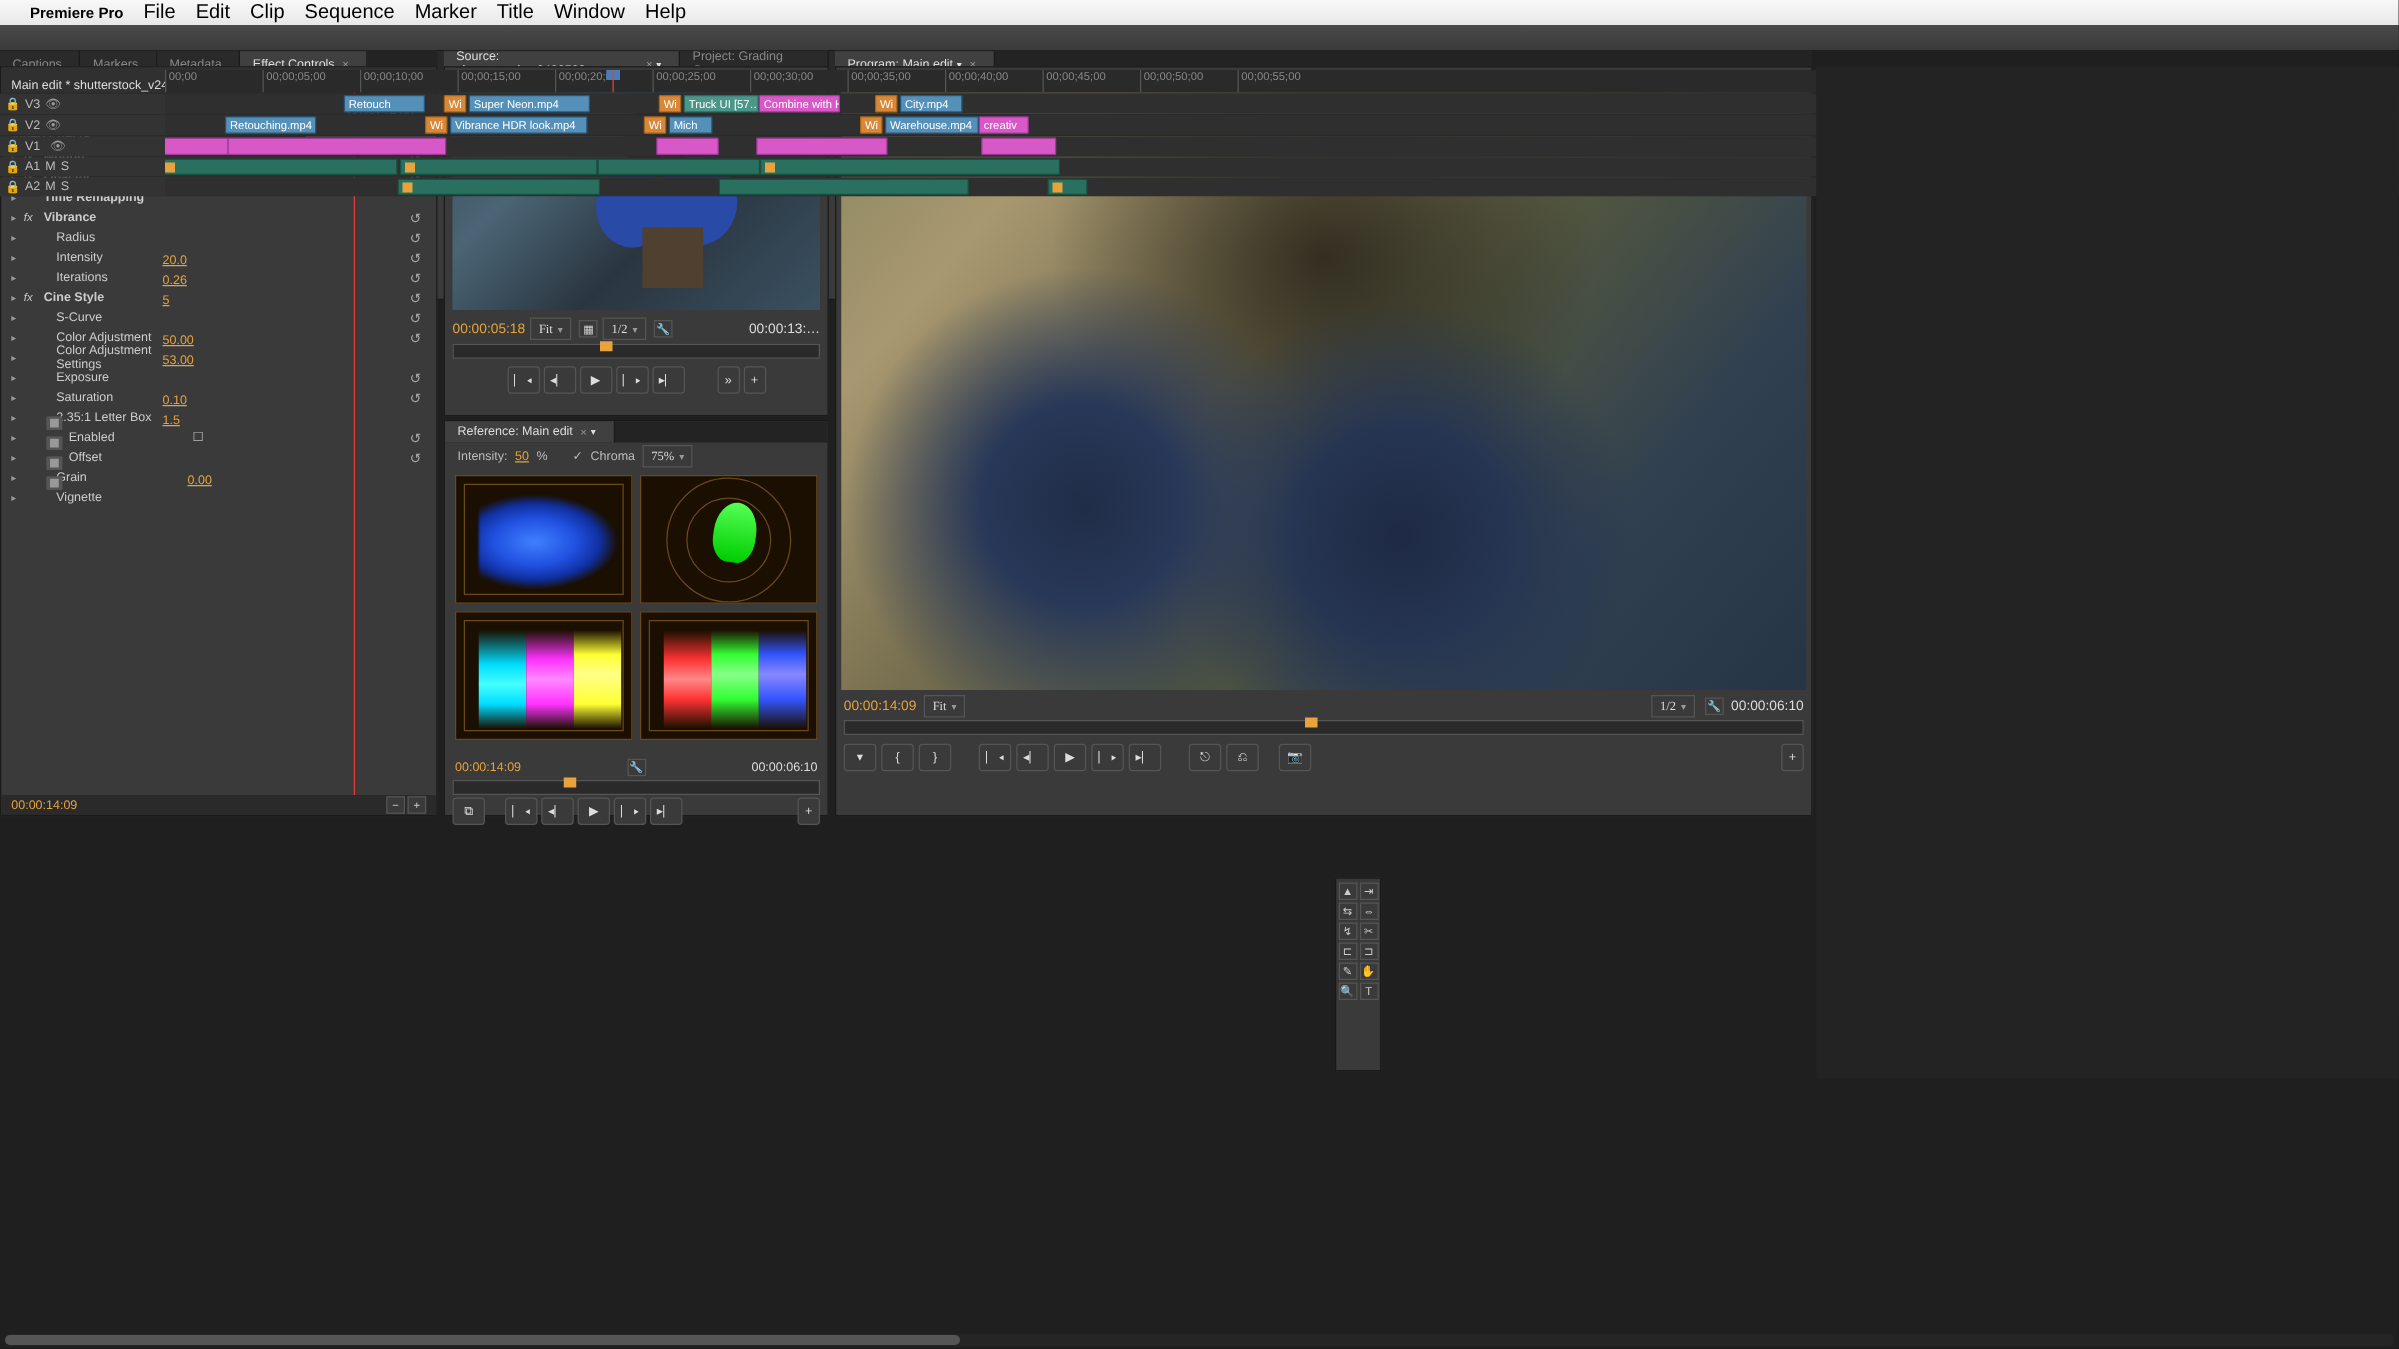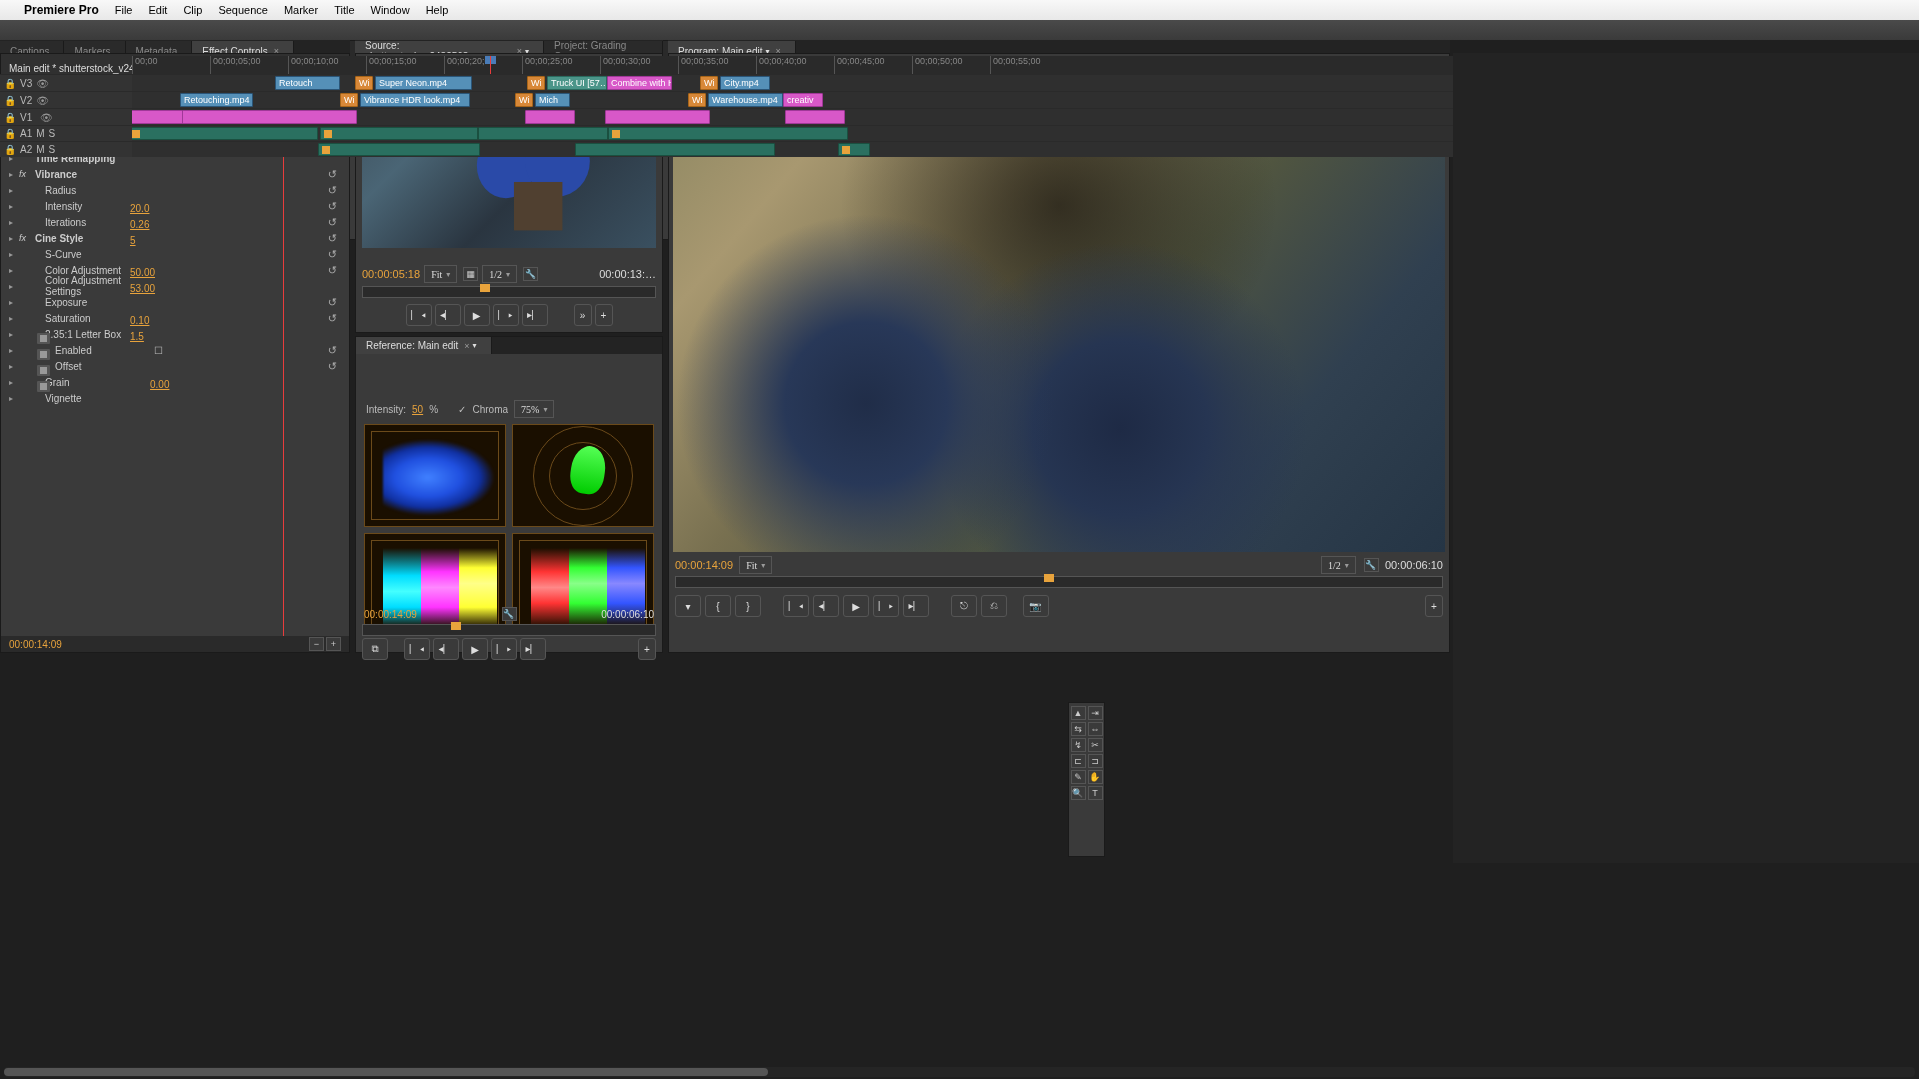--- a/index.html
+++ b/index.html
@@ -1,20 +1,20 @@
 <!DOCTYPE html>
 <html><head>
 <meta charset="utf-8">
 <style>
 * { margin:0; padding:0; box-sizing:border-box; font-family:"Lucida Grande",Arial,sans-serif; font-size:10px; user-select:none; }
 body { background:#111; width:1919px; height:1079px; overflow:hidden; color:#bbb; }
 .menubar { height:20px; background:linear-gradient(#f8f8f8,#e8e8e8); display:flex; align-items:center; padding:0 8px; gap:16px; color:#000; }
 .menubar .apple { font-size:13px; }
 .menubar .appname { font-weight:bold; font-size:12px; }
-.menubar .mi { font-size:11px; }
+.menubar .mi { font-size:16px; }
 .traffic { position:absolute; top:24px; left:6px; display:flex; gap:6px; }
 .traffic span { width:11px; height:11px; border-radius:50%; display:block; }
 .tl-r{background:#ff5f57;} .tl-y{background:#febc2e;} .tl-g{background:#28c840;}
 .appwin { position:absolute; top:20px; left:0; right:0; bottom:0; background:#1f1f1f; }
 .titlebar { height:20px; background:linear-gradient(#4a4a4a,#3a3a3a); }
 .tabstrip { height:21px; background:#232323; display:flex; align-items:flex-end; }
 .tab { height:20px; padding:0 14px 0 10px; display:flex; align-items:center; font-size:10px; color:#888; background:#2a2a2a; border-right:1px solid #1a1a1a; position:relative; }
 .tab.active { background:#404040; color:#ddd; }
 .tab .close { margin-left:6px; font-size:9px; color:#999; }
 .panel { background:#3a3a3a; position:absolute; border:1px solid #1a1a1a; }
@@ -35,33 +35,33 @@
 .efrow.sub .lbl { flex-basis:85px; margin-left:10px; }
 .efrow.sub2 .lbl { margin-left:20px; }
 .ec-bottom { position:absolute; bottom:0; left:0; right:0; height:16px; background:#2a2a2a; display:flex; align-items:center; padding:0 8px; }
 .ec-bottom .tc { color:#e8a33c; font-size:10px; }
 .tinyicon { width:15px; height:14px; display:inline-flex; align-items:center; justify-content:center; border:1px solid #555; background:#3a3a3a; color:#ccc; font-size:9px; margin-left:2px; }
 
 
 .src { left:355px; top:33px; width:308px; height:280px; }
 .src .video { margin:4px 6px 0 6px; height:190px; background:linear-gradient(135deg,#3a4a55 0%,#4a6575 30%,#2a3540 60%,#3a5060 100%); position:relative; overflow:hidden; }
 .boxer-sil { position:absolute; left:30%; top:10%; width:60%; height:85%; }
-.src .ctrlbar { height:20px; margin:16px 6px 0 6px; display:flex; align-items:center; gap:4px; }
+.src .ctrlbar { height:20px; margin:5px 6px 0 6px; display:flex; align-items:center; gap:4px; }
 .src .tc-src { color:#e8a33c; font-size:11px; }
 .src .tc-dur { margin-left:auto; color:#ddd; font-size:11px; }
 .dd { height:18px; background:#3a3a3a; border:1px solid #555; display:inline-flex; align-items:center; padding:0 6px; font-size:10px; color:#ddd;font-family:Liberation Serif, serif; }
 .dd::after { content:"▾"; margin-left:4px; font-size:8px; color:#999; }
 .timeruler { height:12px; margin:2px 6px 0 6px; background:#2a2a2a; position:relative; border:1px solid #555; }
 .timeruler .ph { position:absolute; top:-3px; width:10px; height:8px; background:#e8a33c; }
 .transport { height:26px; margin:4px 6px 4px 6px; display:flex; align-items:center; justify-content:center; gap:3px; }
 .tbtn { width:26px; height:22px; background:#3a3a3a; border:1px solid #555; border-radius:3px; display:flex; align-items:center; justify-content:center; color:#ddd; font-size:10px; }
 
 
 .ref { left:355px; top:316px; width:308px; height:317px; }
-.ref .scopectrl { height:22px; display:flex; align-items:center; padding:0 10px; gap:6px; font-size:10px;margin-top:44px; }
+.ref .scopectrl { height:22px; display:flex; align-items:center; padding:0 10px; gap:6px; font-size:10px; }
 .scopes { display:grid; grid-template-columns:1fr 1fr; grid-template-rows:1fr 1fr; gap:6px; margin:4px 8px; height:212px; }
 .scope { background:#1a0f00; border:1px solid #6b4a1a; position:relative; overflow:hidden; }
 .scope .grid { position:absolute; inset:6px; border:1px solid #6b4a1a; }
 .wave-b { position:absolute; inset:14px 10px 10px 18px; background:radial-gradient(ellipse at 40% 50%, #4080ff 0%, #2050e0 35%, #1030a0 55%, transparent 70%); filter:blur(1px); }
 .vec { position:absolute; left:50%; top:50%; width:100px; height:100px; margin:-50px 0 0 -50px; border:1px solid #6b4a1a; border-radius:50%; }
 .vec::before{content:"";position:absolute;inset:15px;border:1px solid #6b4a1a;border-radius:50%;}
 .vec-blob{position:absolute;left:50%;top:50%;width:34px;height:48px;margin:-30px 0 0 -12px;background:linear-gradient(#5f5,#0c0);border-radius:50% 50% 40% 40%;transform:rotate(8deg);}
 .parade { position:absolute; inset:14px 8px 8px 18px; display:flex; }
 .parade span { flex:1; }
 .pr{background:linear-gradient(0deg,transparent,#f33 30%,#f88 50%,#f33 70%,transparent);} 

